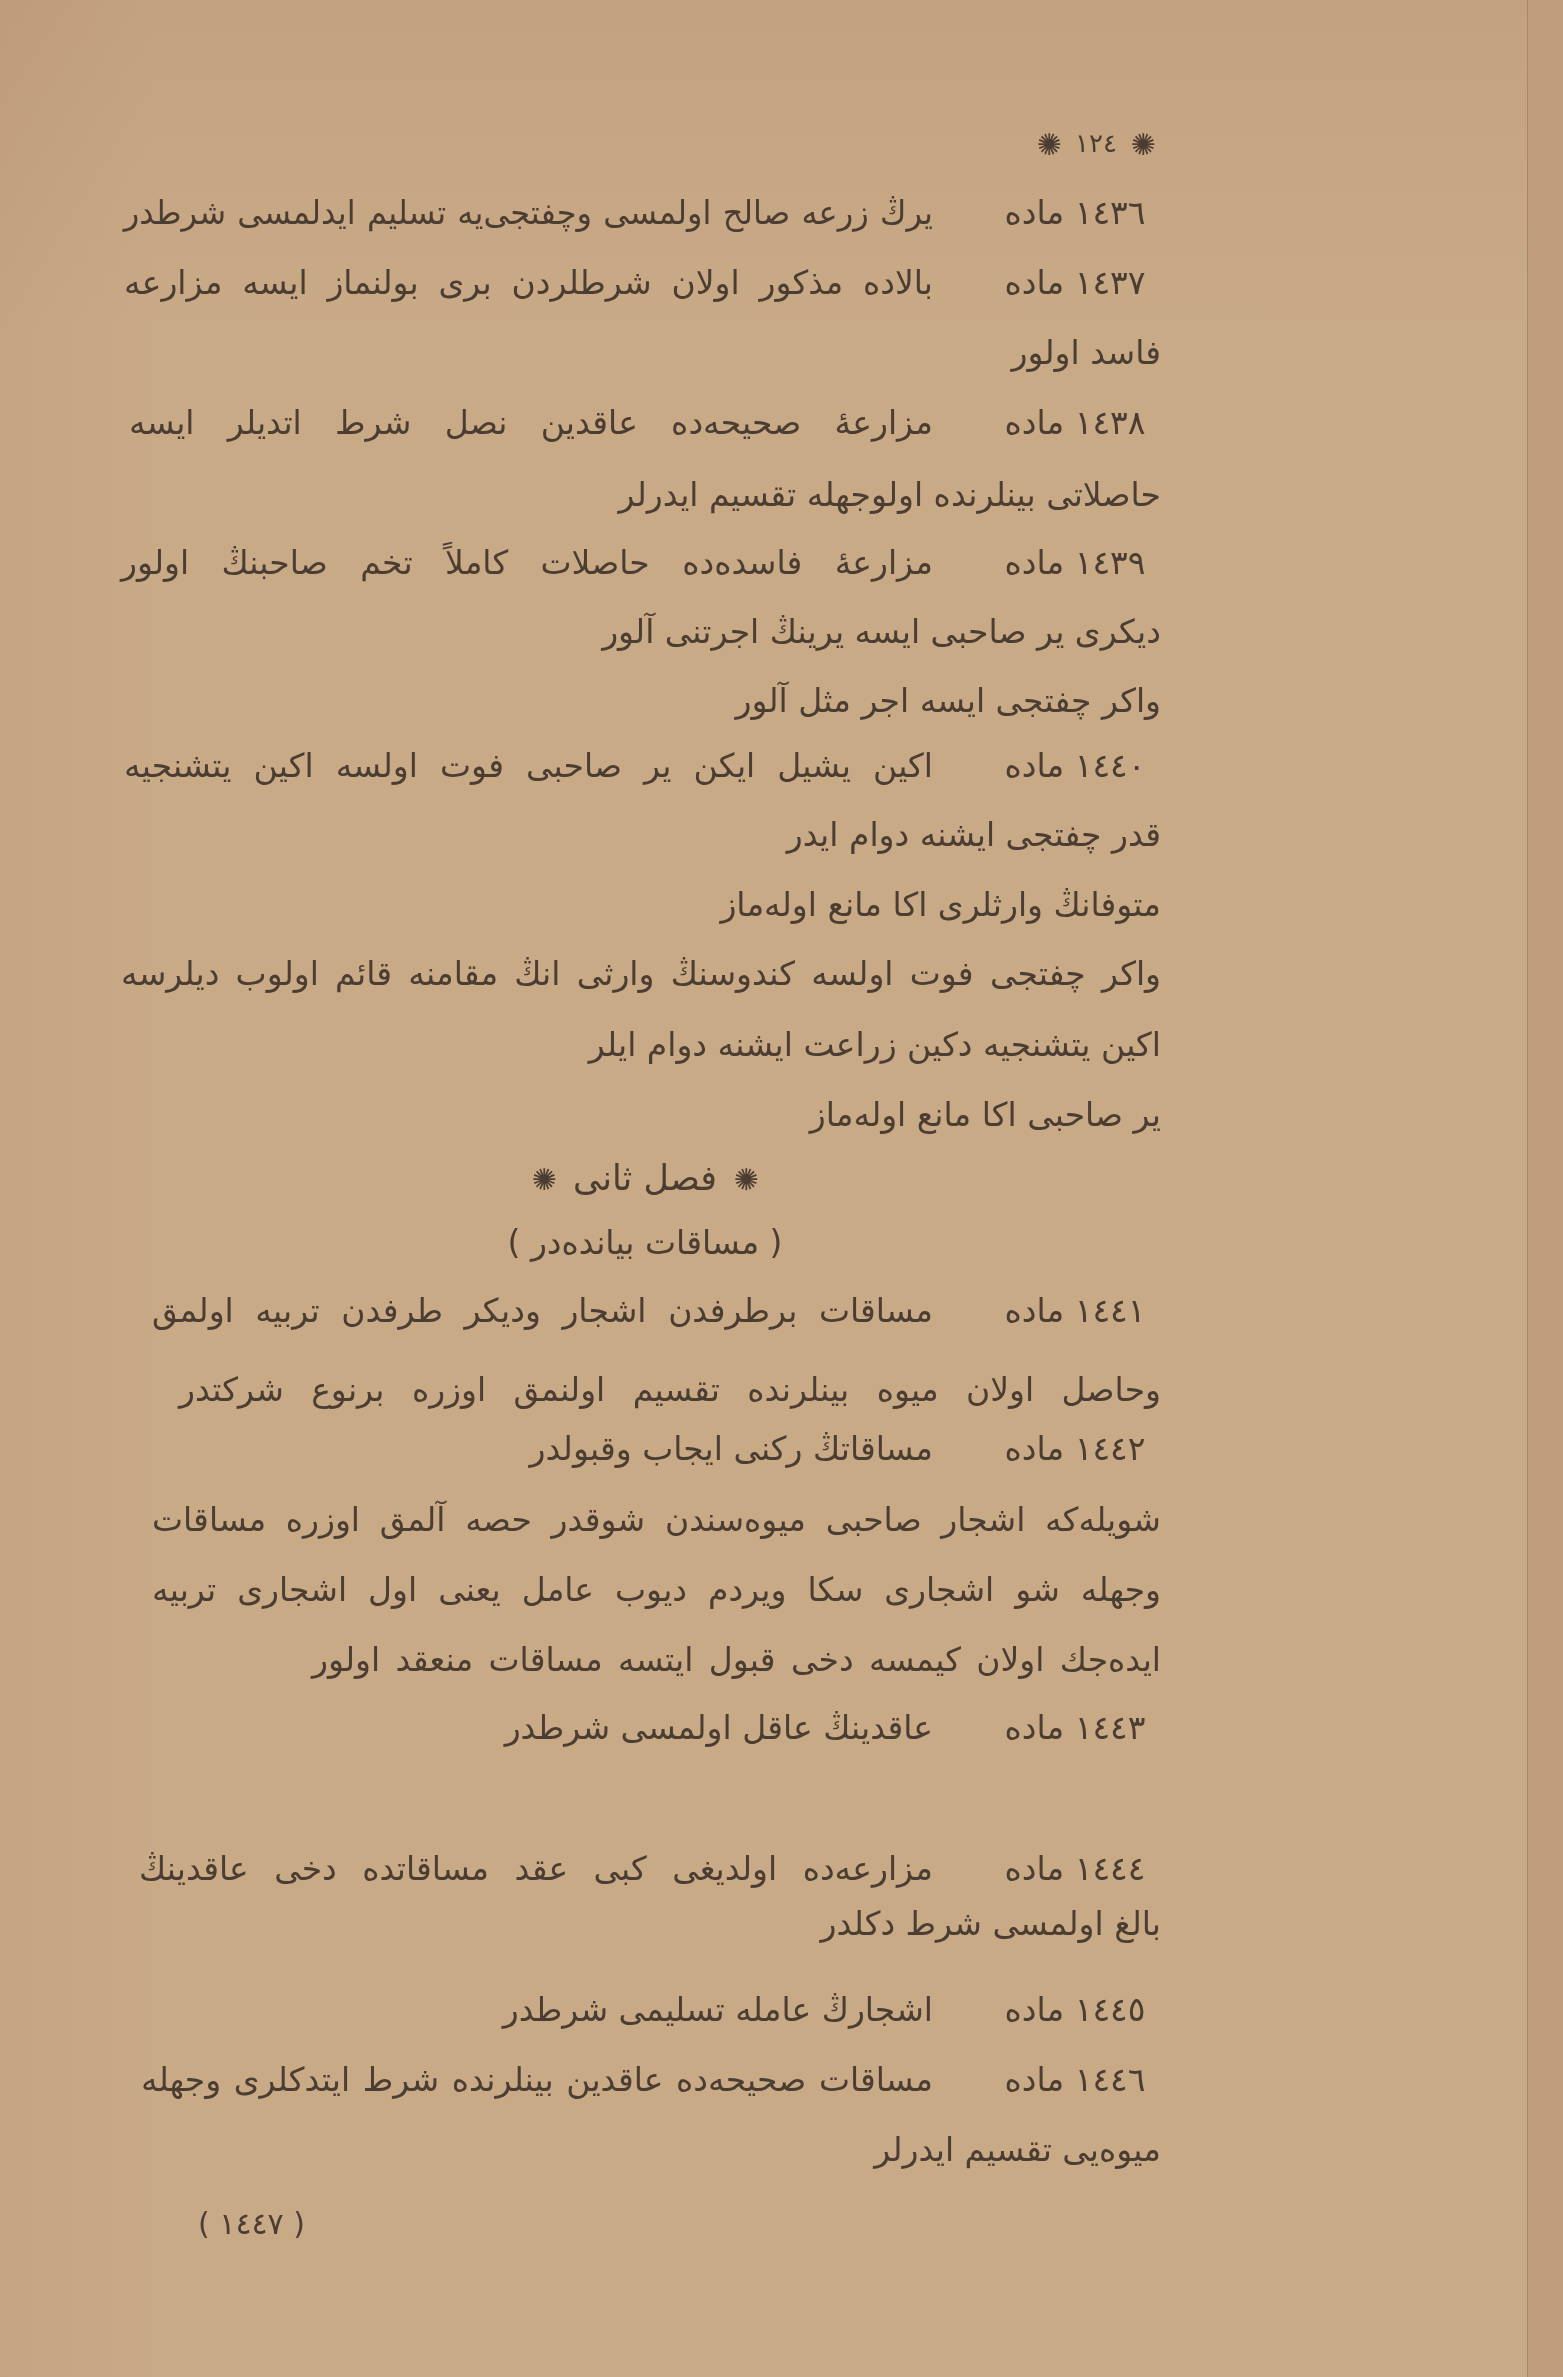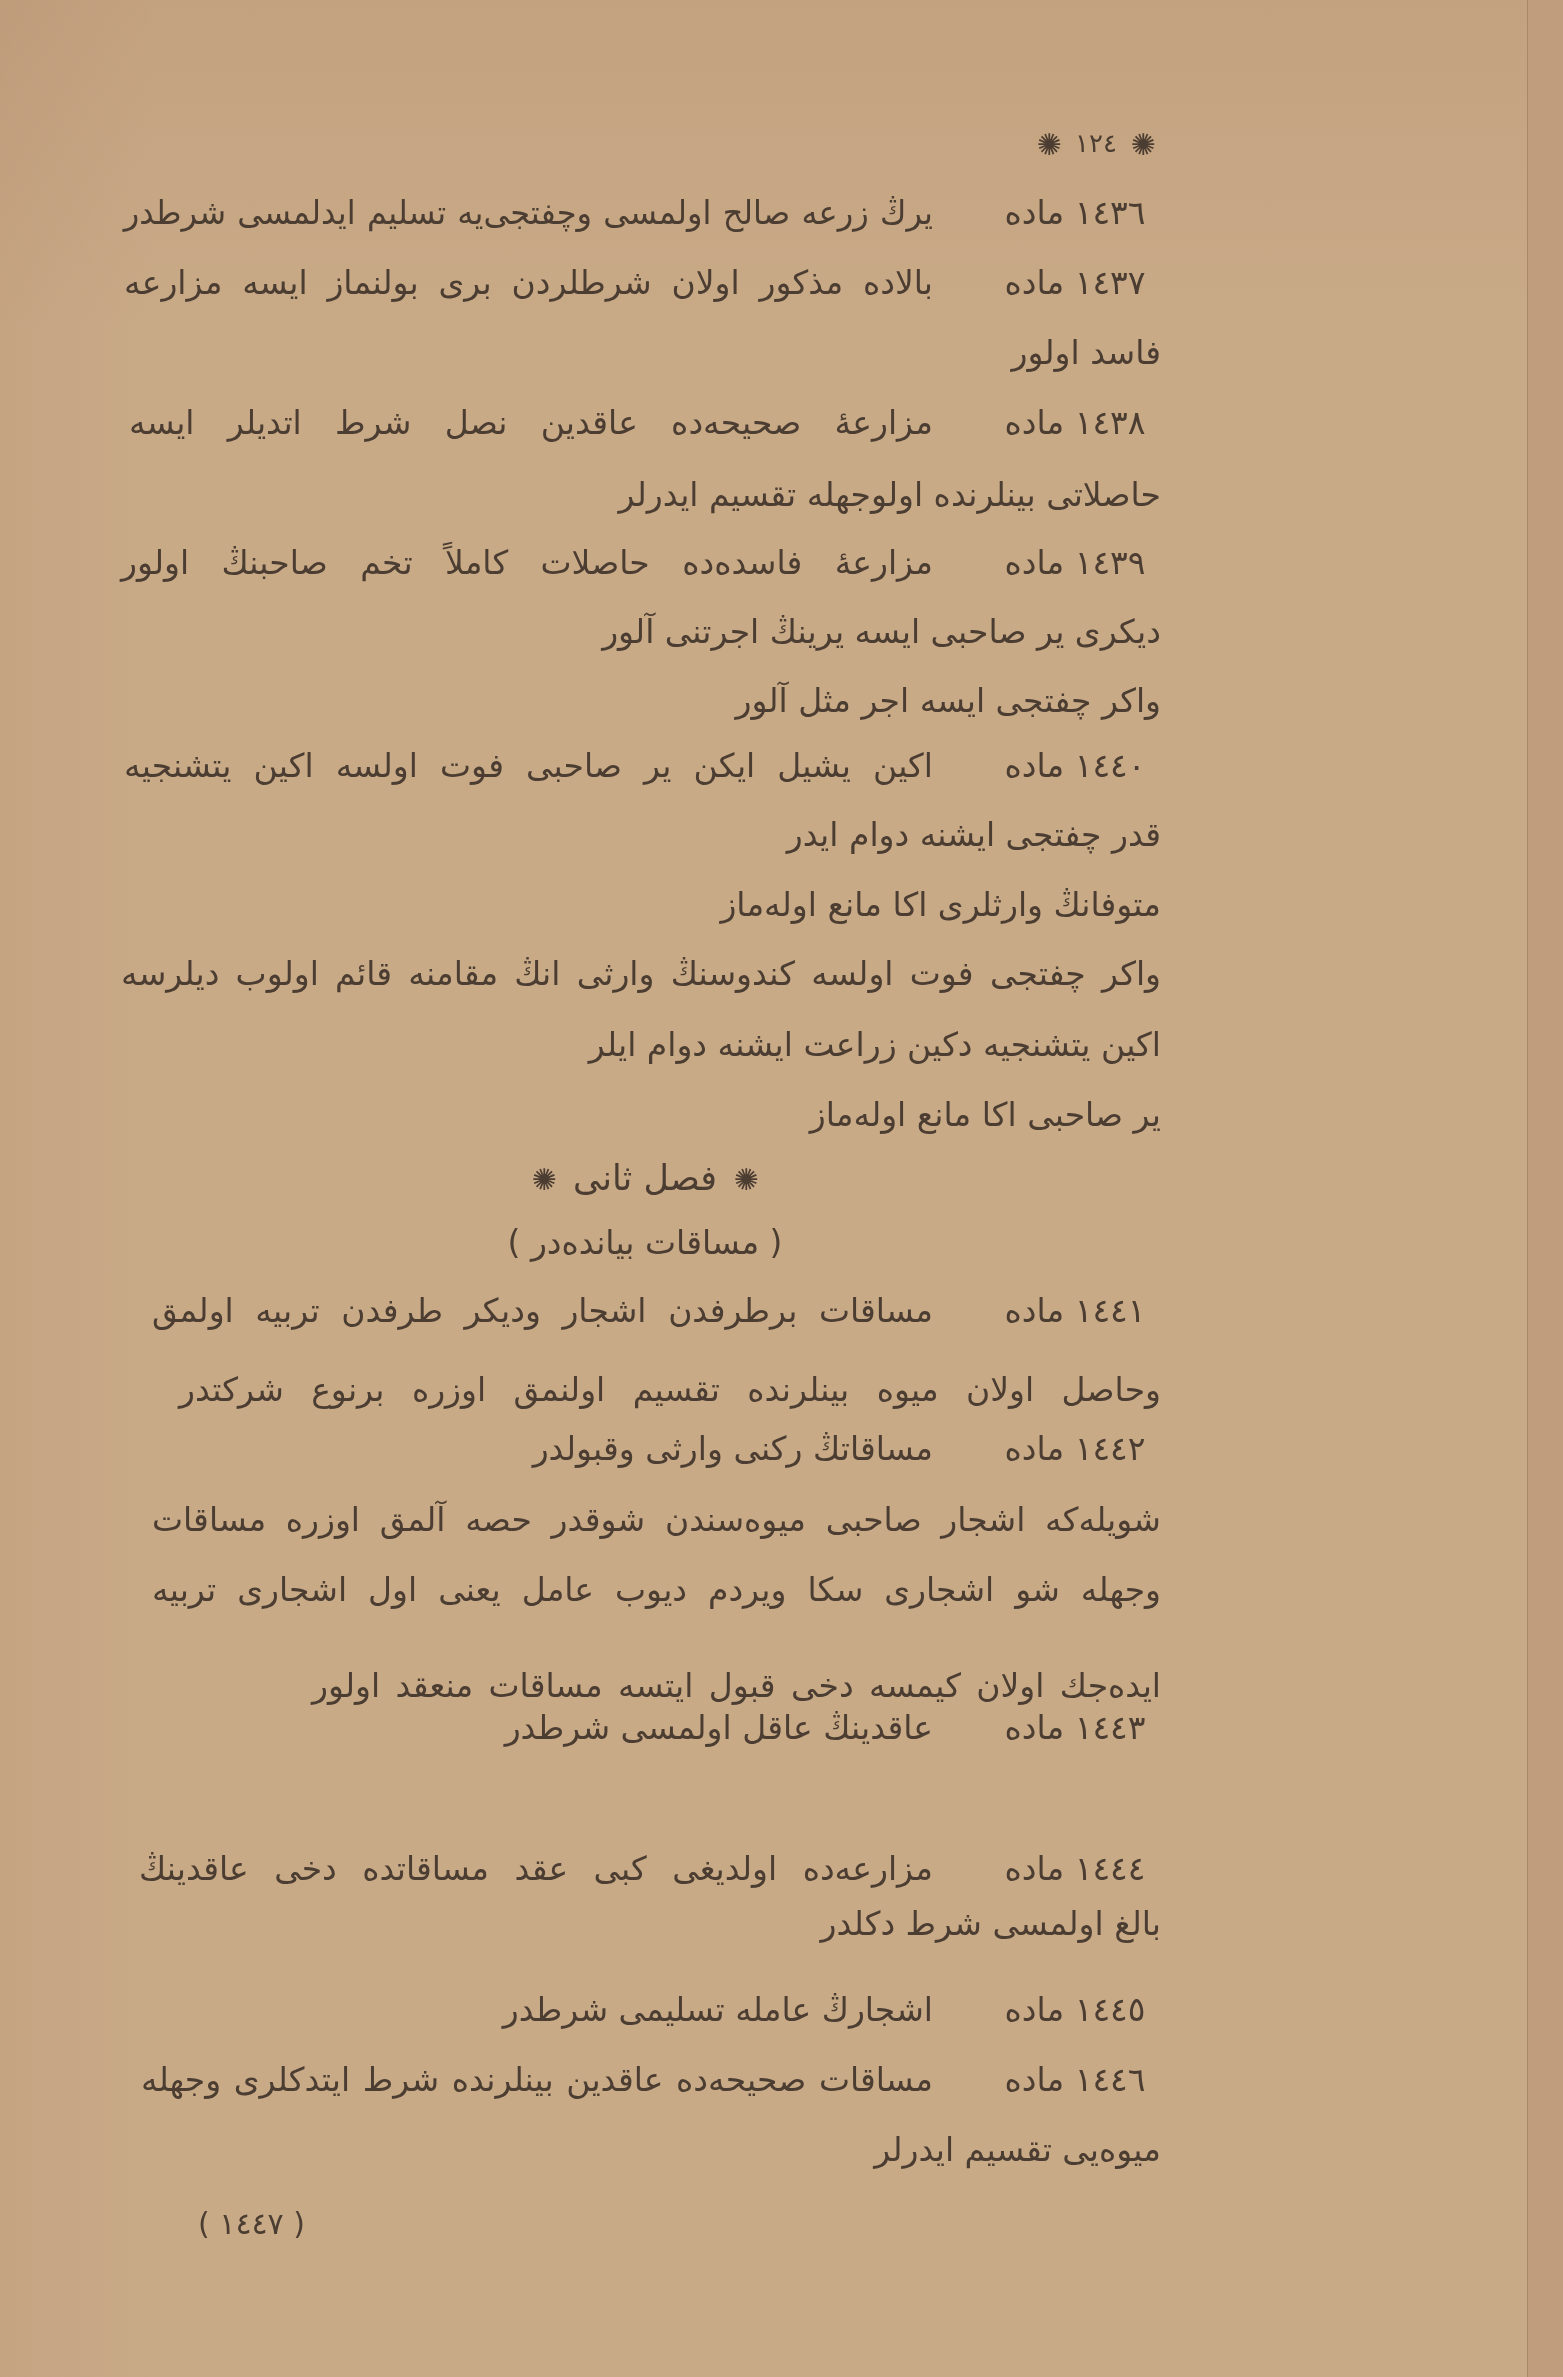--- a/index.html
+++ b/index.html
@@ -194,34 +194,34 @@
   </div>
   <div class="line full" style="top:1362px; left:179px;">
     <span class="body">
         <span class="txt">وحاصل اولان میوه بینلرنده تقسیم اولنمق اوزره برنوع شرکتدر</span>
       </span>
   </div>
 
   <div class="line" style="top:1421px; left:129px;">
     <span class="label">١٤٤٢ ماده</span>
     <span class="body">
-        <span class="txt">مساقاتڭ رکنی وارثی وقبولدر</span>
+        <span class="txt">مساقاتڭ رکنی ایجاب وقبولدر</span>
       </span>
   </div>
   <div class="line full" style="top:1492px; left:152px;">
     <span class="body">
         <span class="txt">شویله‌که اشجار صاحبی میوه‌سندن شوقدر حصه آلمق اوزره مساقات</span>
       </span>
   </div>
   <div class="line full" style="top:1562px; left:152px;">
     <span class="body">
         <span class="txt">وجهله شو اشجاری سکا ویردم دیوب عامل یعنی اول اشجاری تربیه</span>
       </span>
   </div>
-  <div class="line full" style="top:1632px; left:312px;margin-top:26px;">
+  <div class="line full" style="top:1632px; left:312px;">
     <span class="body">
         <span class="txt">ایده‌جك اولان کیمسه دخی قبول ایتسه مساقات منعقد اولور</span>
       </span>
   </div>
 
   <div class="line" style="top:1700px; left:129px;">
     <span class="label">١٤٤٣ ماده</span>
     <span class="body">
         <span class="txt">عاقدینڭ عاقل اولمسی شرطدر</span>
       </span>

